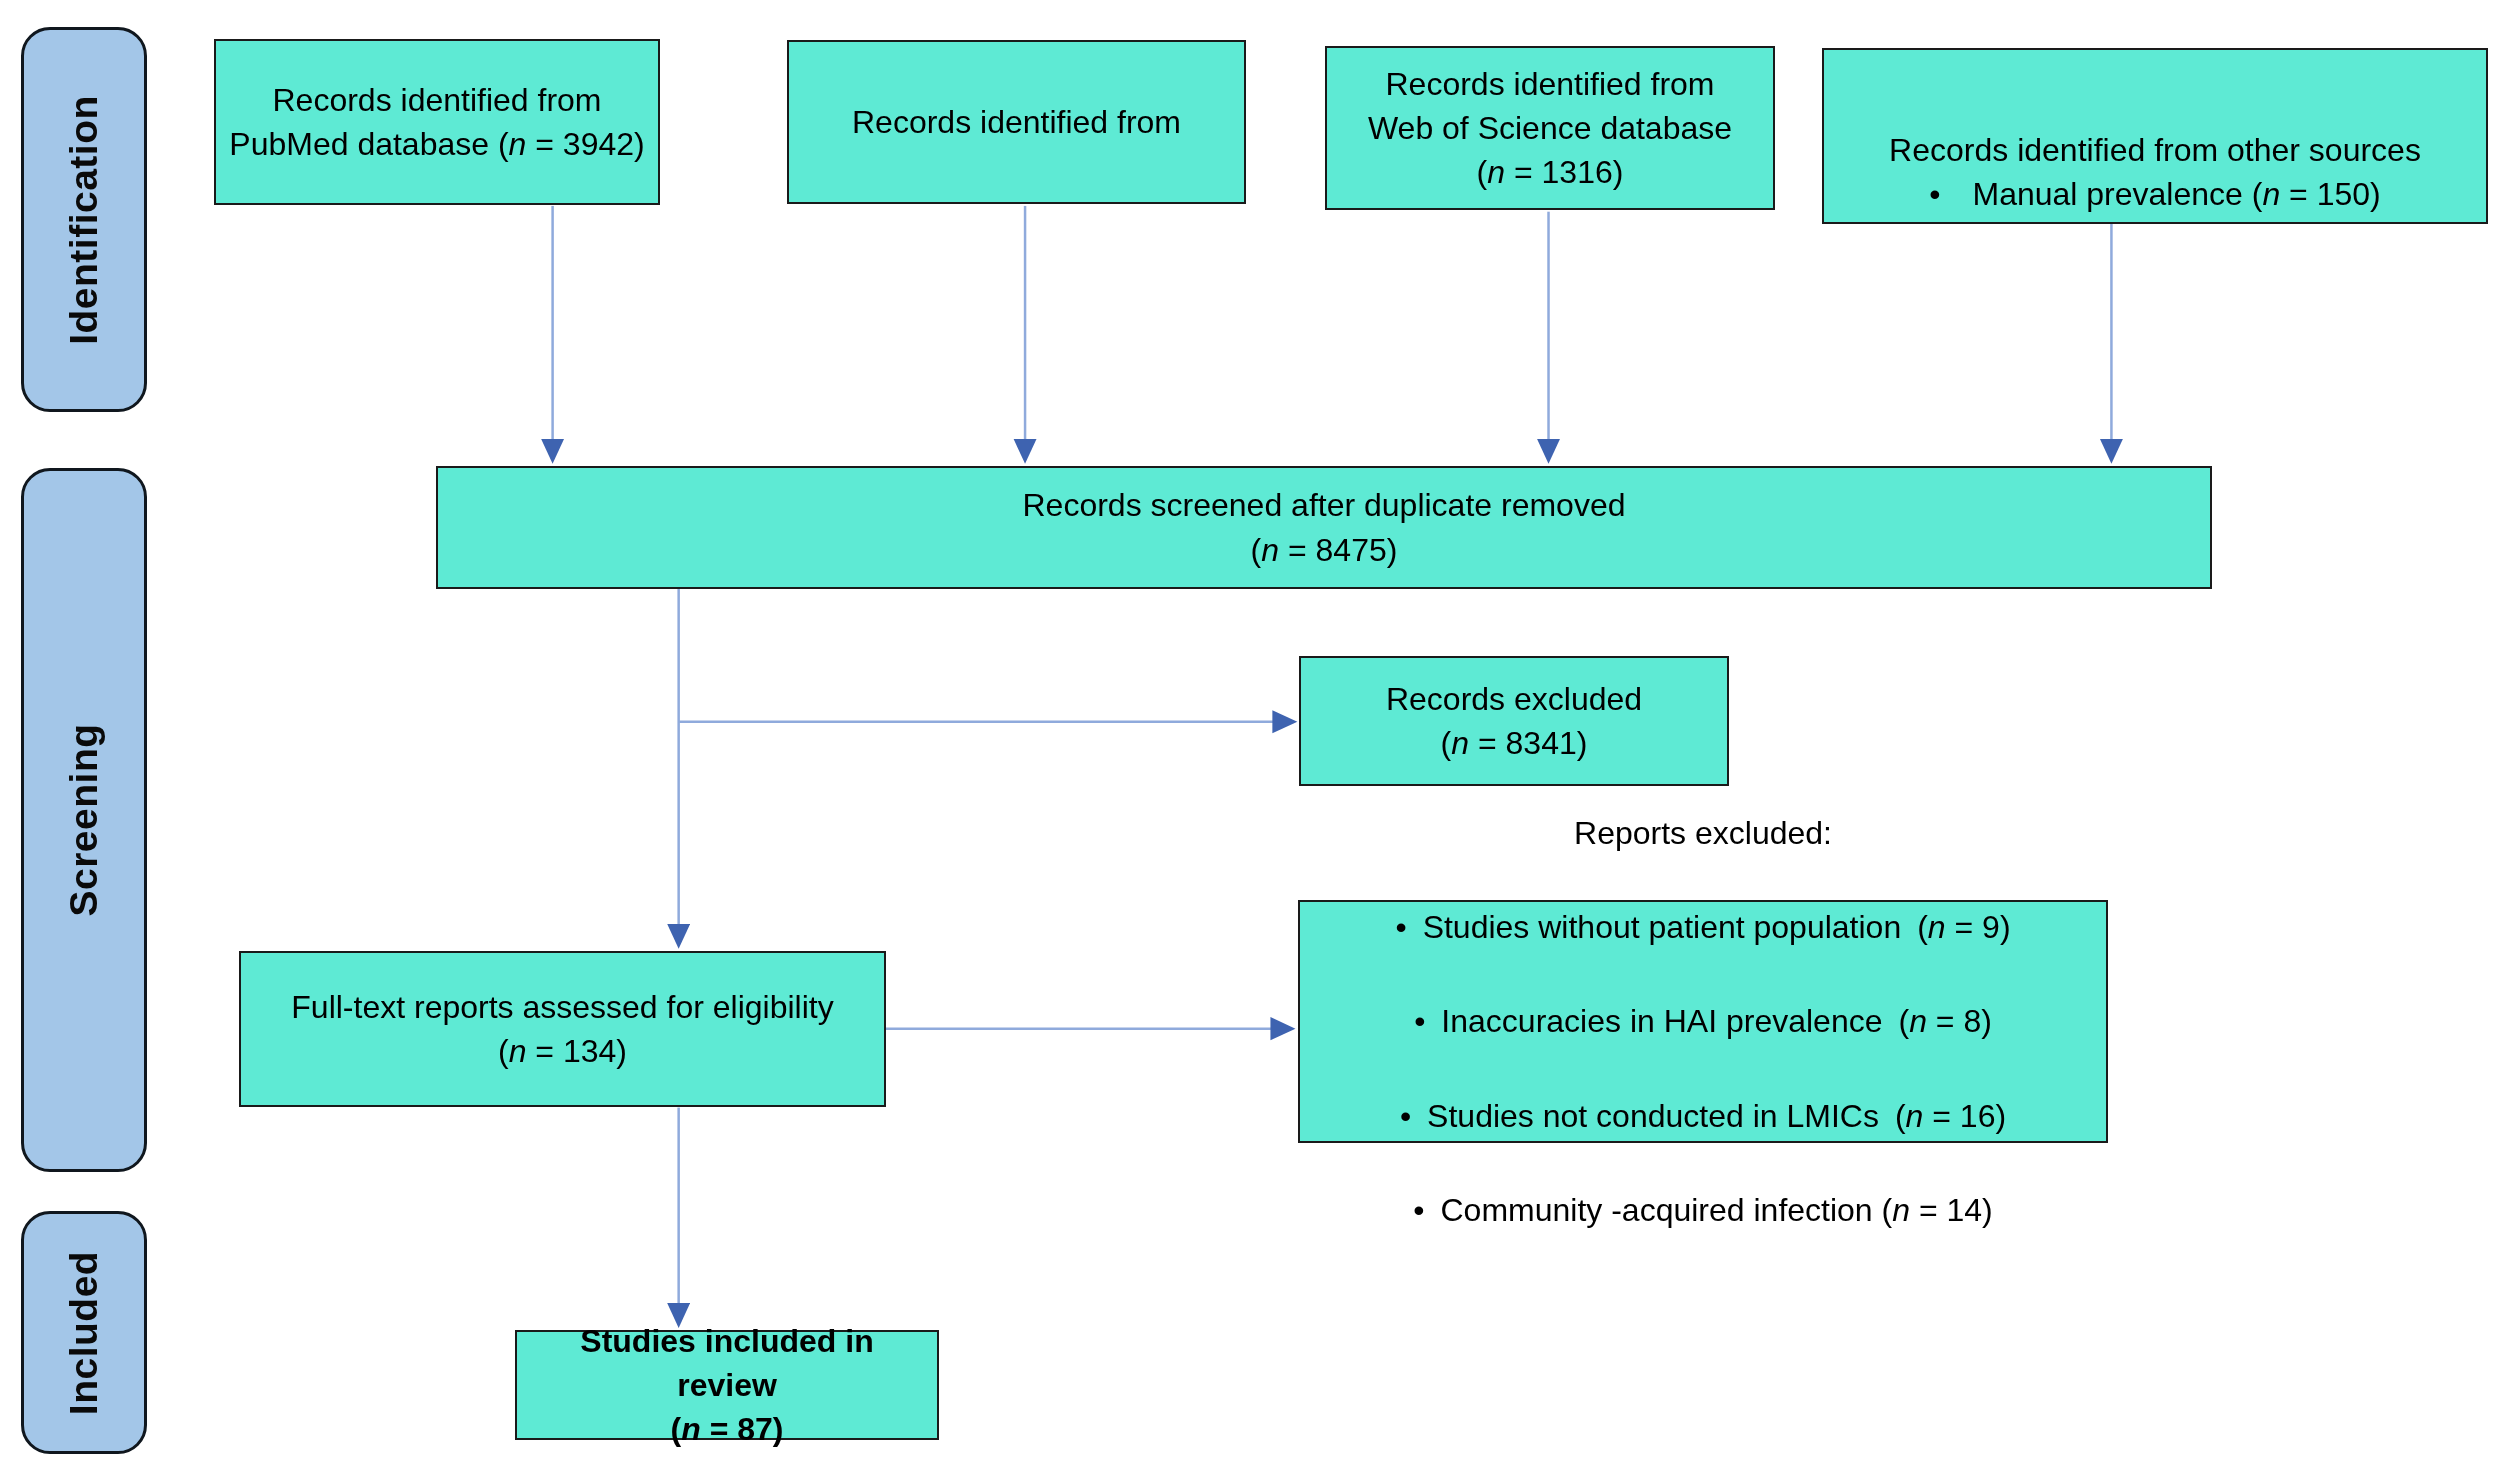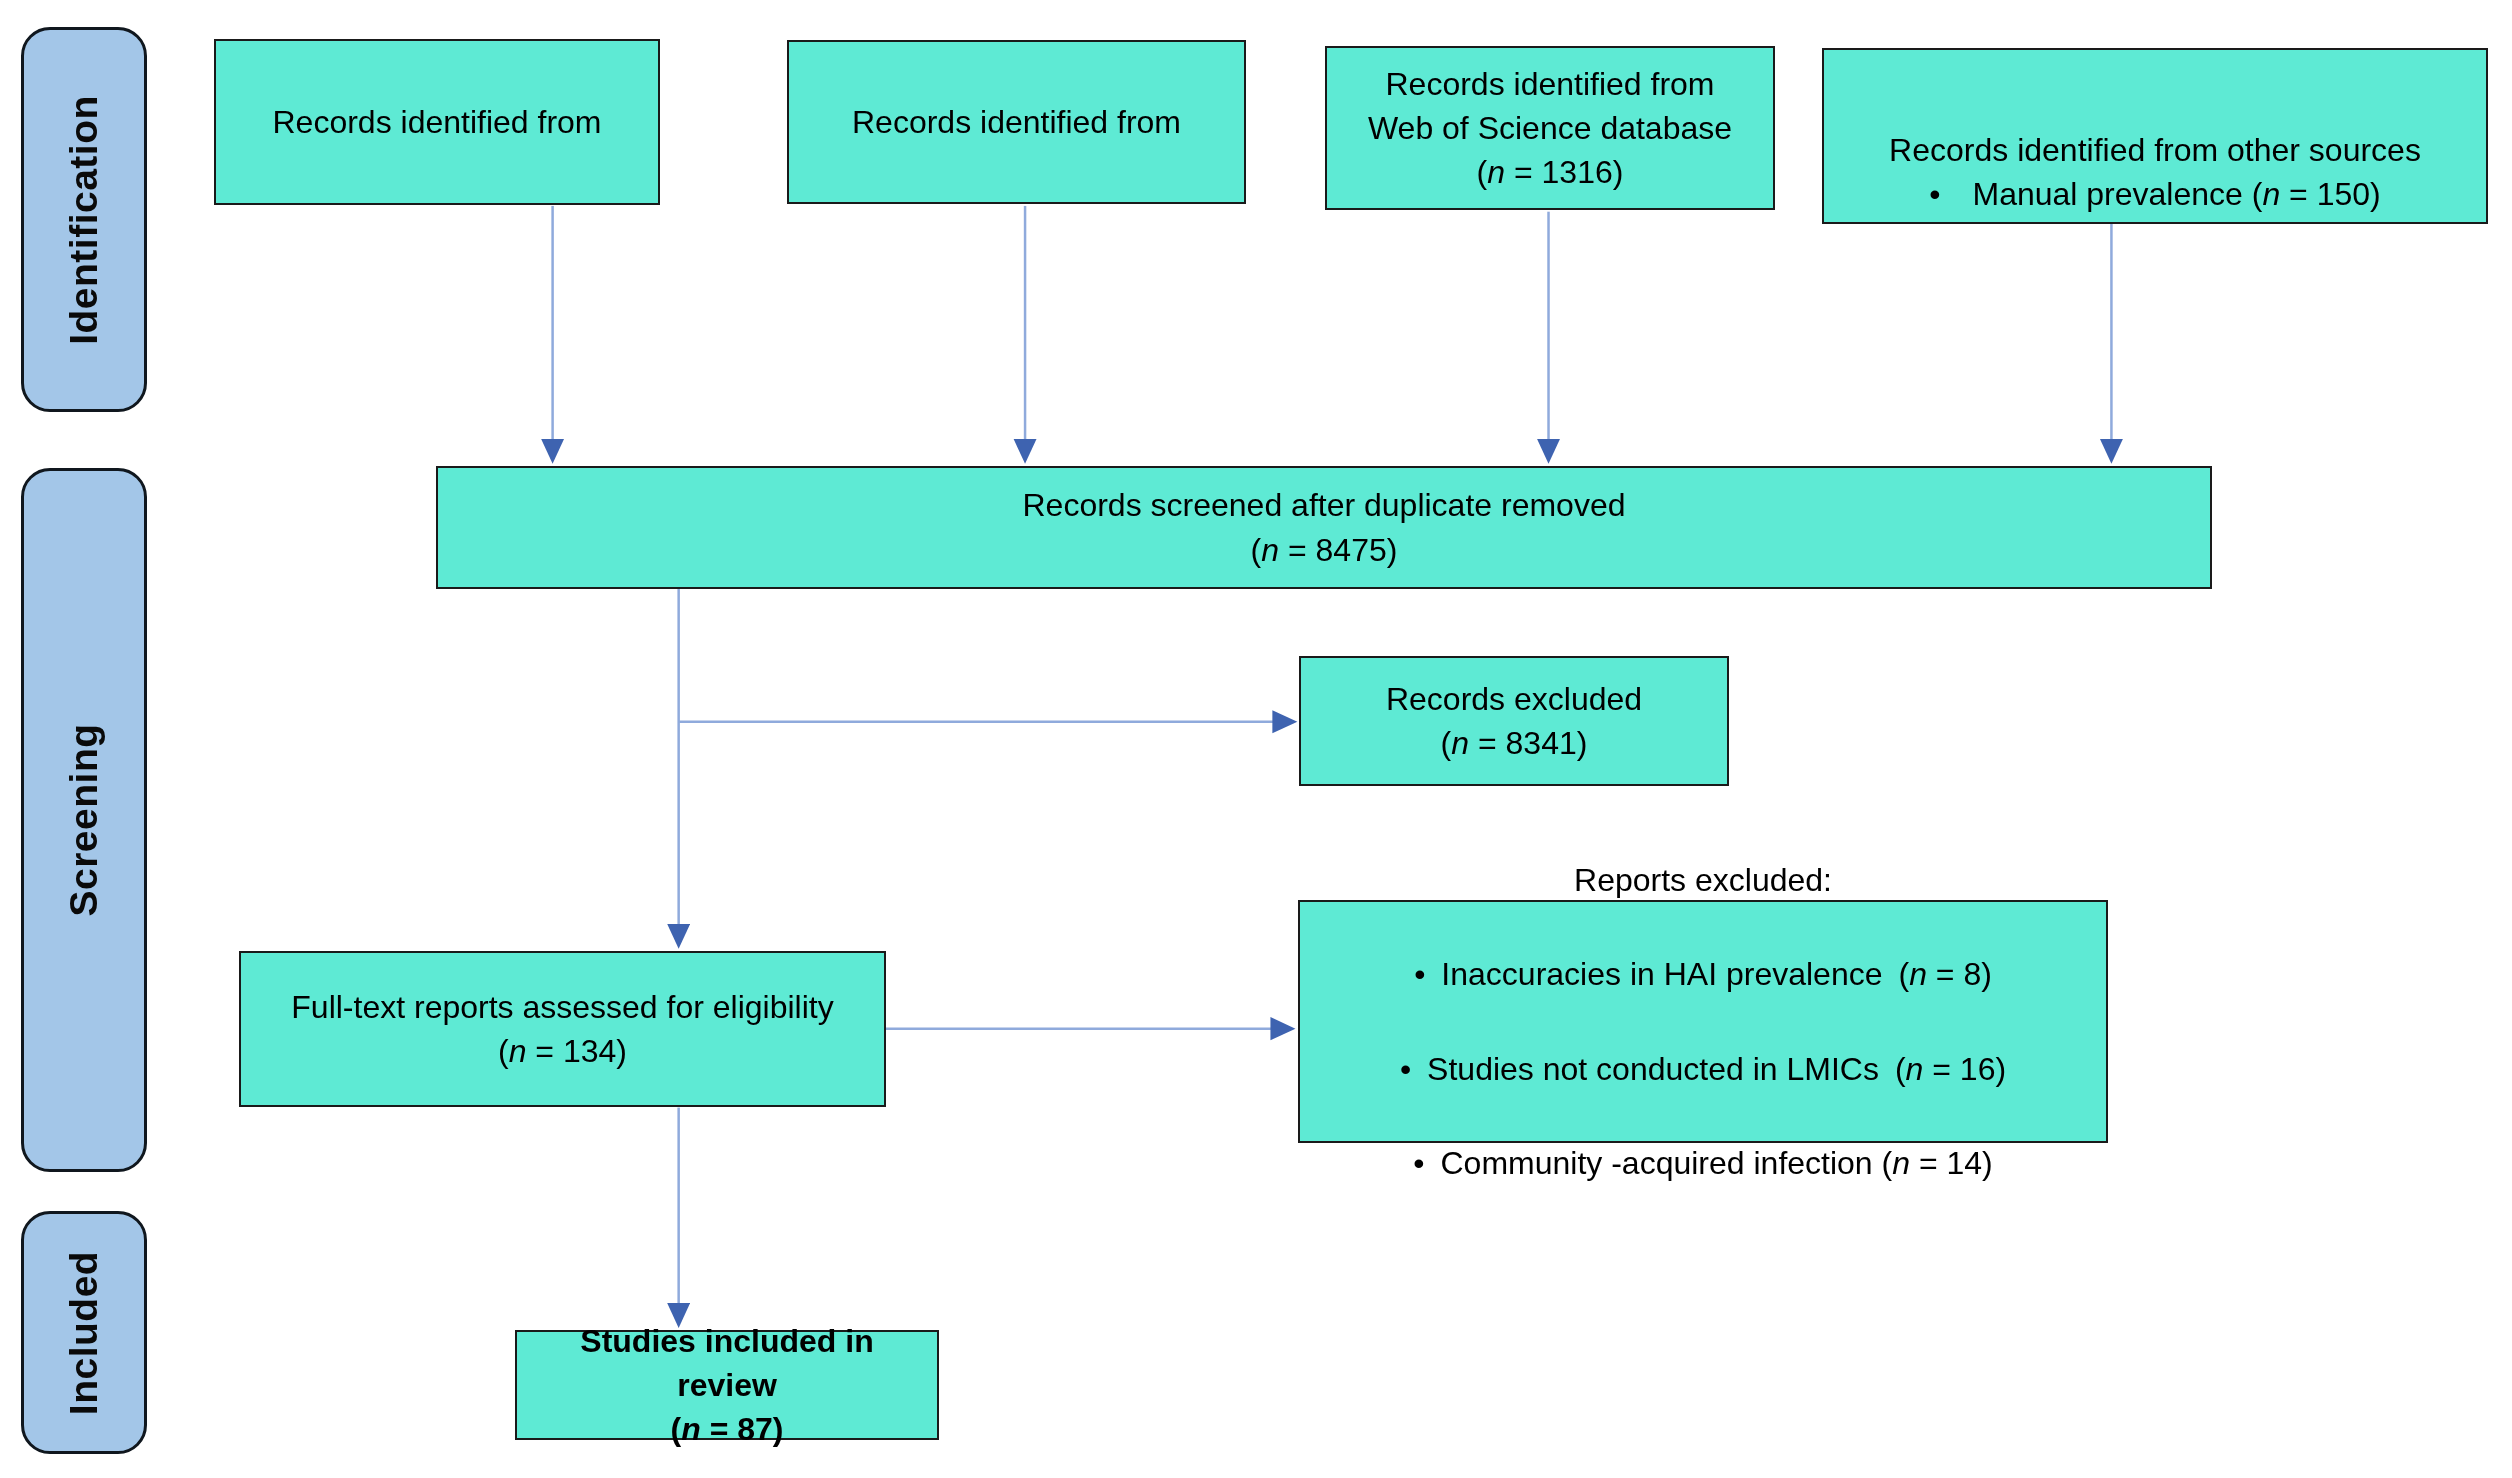--- a/index.html
+++ b/index.html
@@ -94,20 +94,21 @@
   </div>
   <div class="stage" style="left:21px; top:468px; width:126px; height:704px;">
     <span class="stage-label">Screening</span>
   </div>
   <div class="stage" style="left:21px; top:1211px; width:126px; height:243px;">
     <span class="stage-label">Included</span>
   </div>
 
   <div class="fbox" style="left:214px; top:39px; width:446px; height:166px;">
       <div><span>Records identified from</span></div>
+      <div><span>PubMed database (</span><i>n</i><span> = 3942)</span></div>
     </div>
 
   <div class="fbox" style="left:787px; top:40px; width:459px; height:164px;">
       <div><span>Records identified from</span></div>
     </div>
 
   <div class="fbox" style="left:1325px; top:46px; width:450px; height:164px;">
       <div><span>Records identified from</span></div>
       <div><span>Web of Science database</span></div>
       <div><span>(</span><i>n</i><span> = 1316)</span></div>
@@ -128,20 +129,21 @@
       <div><span>(</span><i>n</i><span> = 8341)</span></div>
     </div>
 
   <div class="fbox" style="left:239px; top:951px; width:647px; height:156px;">
       <div><span>Full-text reports assessed for eligibility</span></div>
       <div><span>(</span><i>n</i><span> = 134)</span></div>
     </div>
 
   <div class="fbox" style="left:1298px; top:900px; width:810px; height:243px; line-height:1.45;gap:48px;">
       <div><span>Reports excluded:</span></div>
+      <div><span>• Studies without patient population (</span><i>n</i><span> = 9)</span></div>
       <div><span>• Inaccuracies in HAI prevalence (</span><i>n</i><span> = 8)</span></div>
       <div><span>• Studies not conducted in LMICs (</span><i>n</i><span> = 16)</span></div>
       <div><span>• Community -acquired infection (</span><i>n</i><span> = 14)</span></div>
     </div>
 
   <div class="fbox" style="left:515px; top:1330px; width:424px; height:110px;font-weight:bold;">
       <div><span>Studies included in review</span></div>
       <div><span>(</span><i>n</i><span> = 87)</span></div>
     </div>
 

